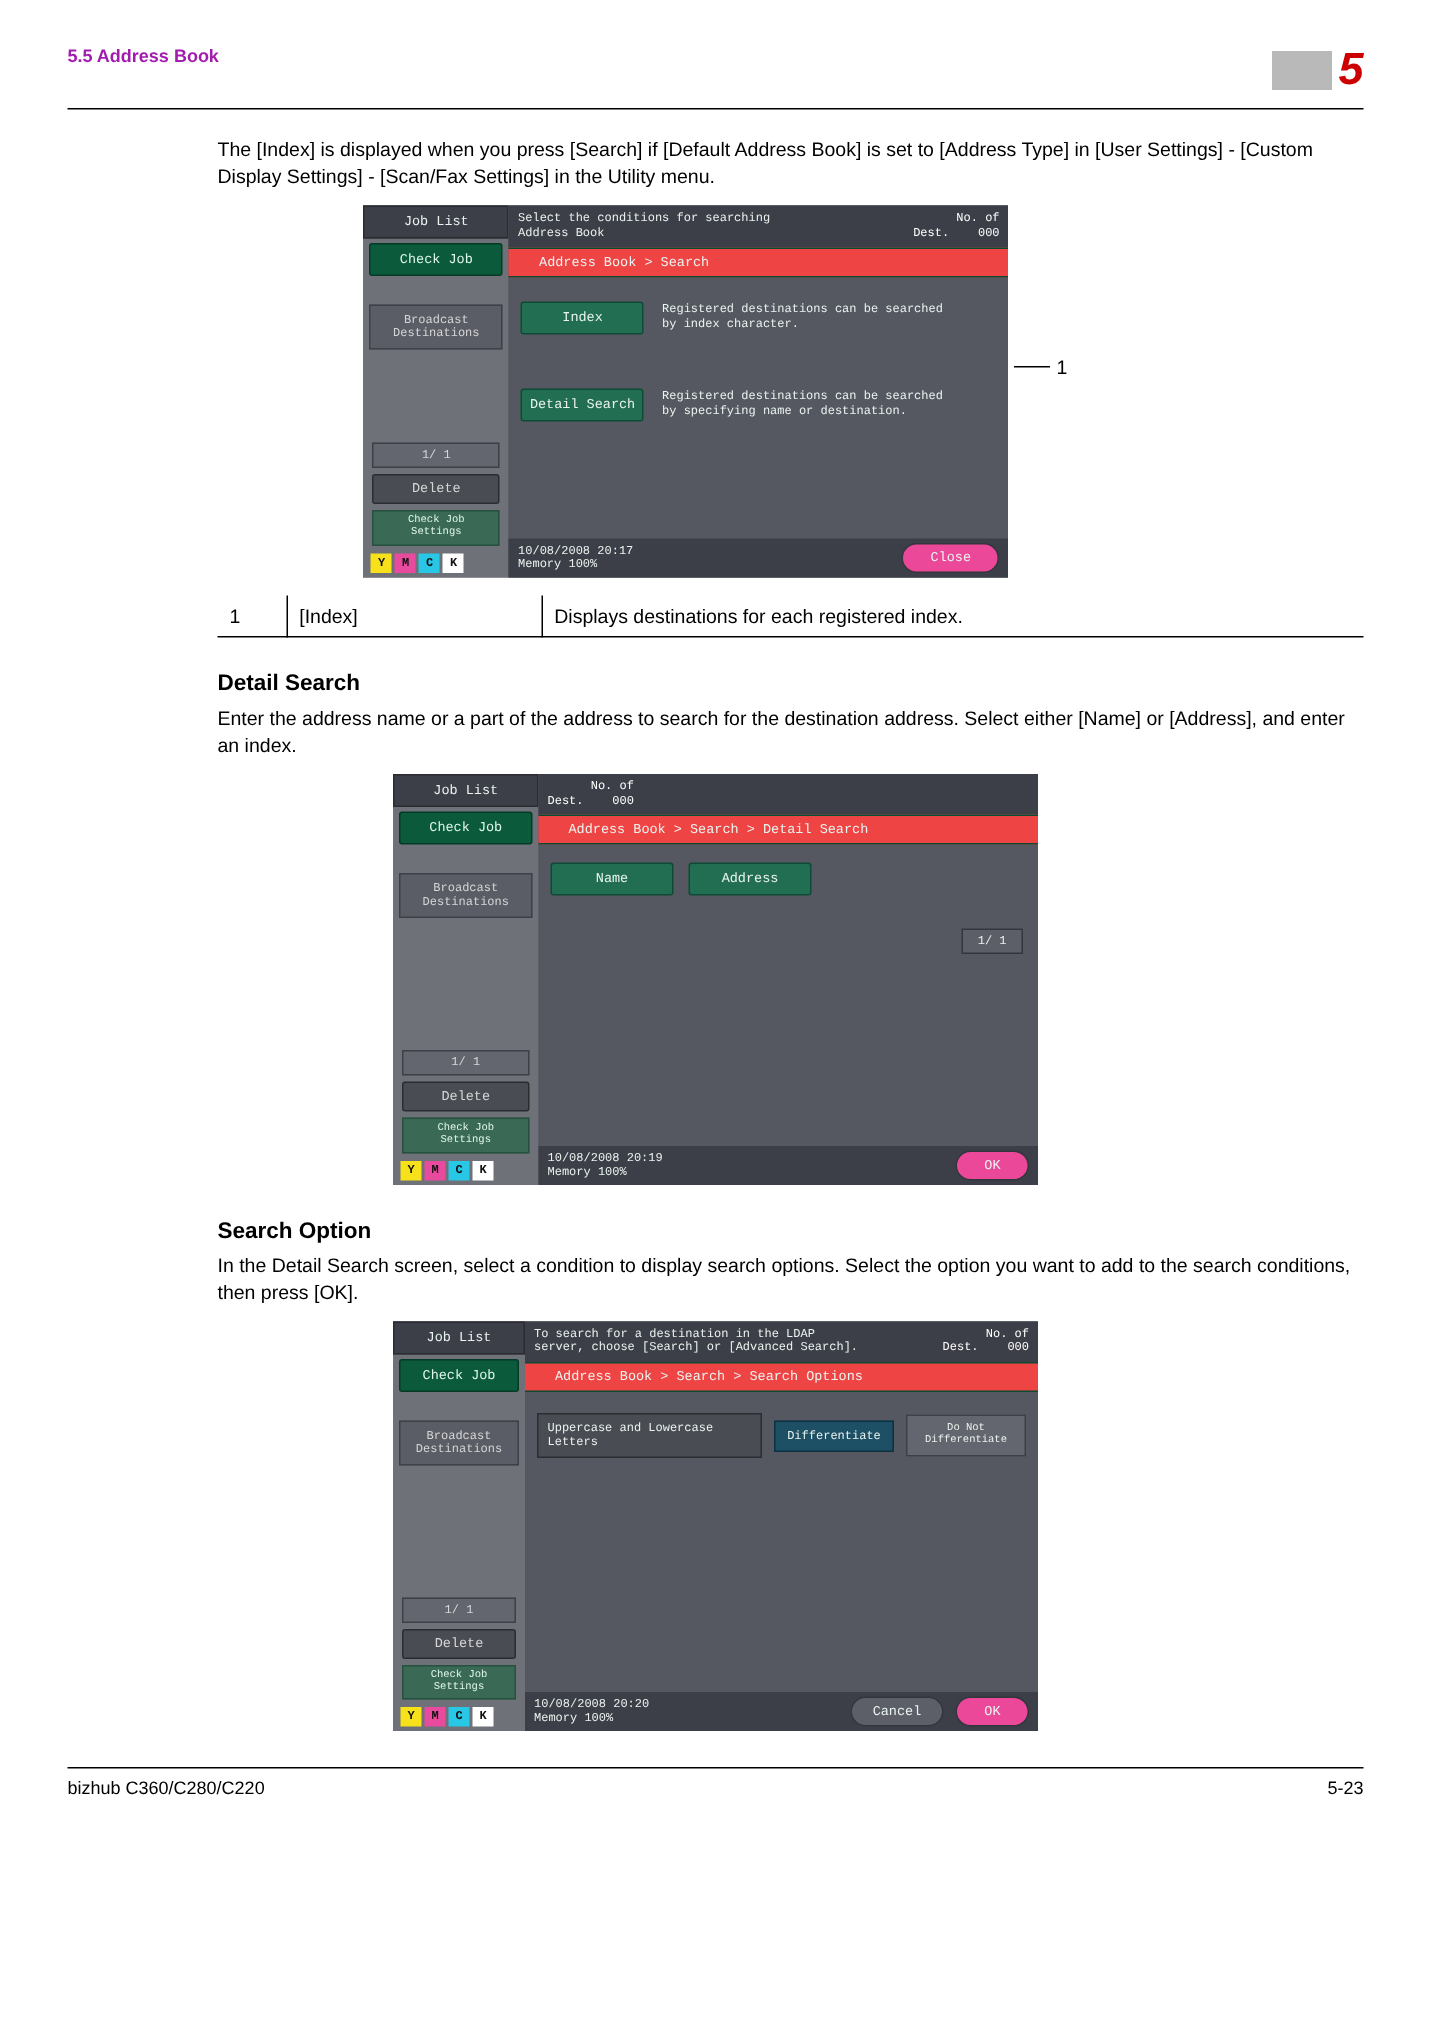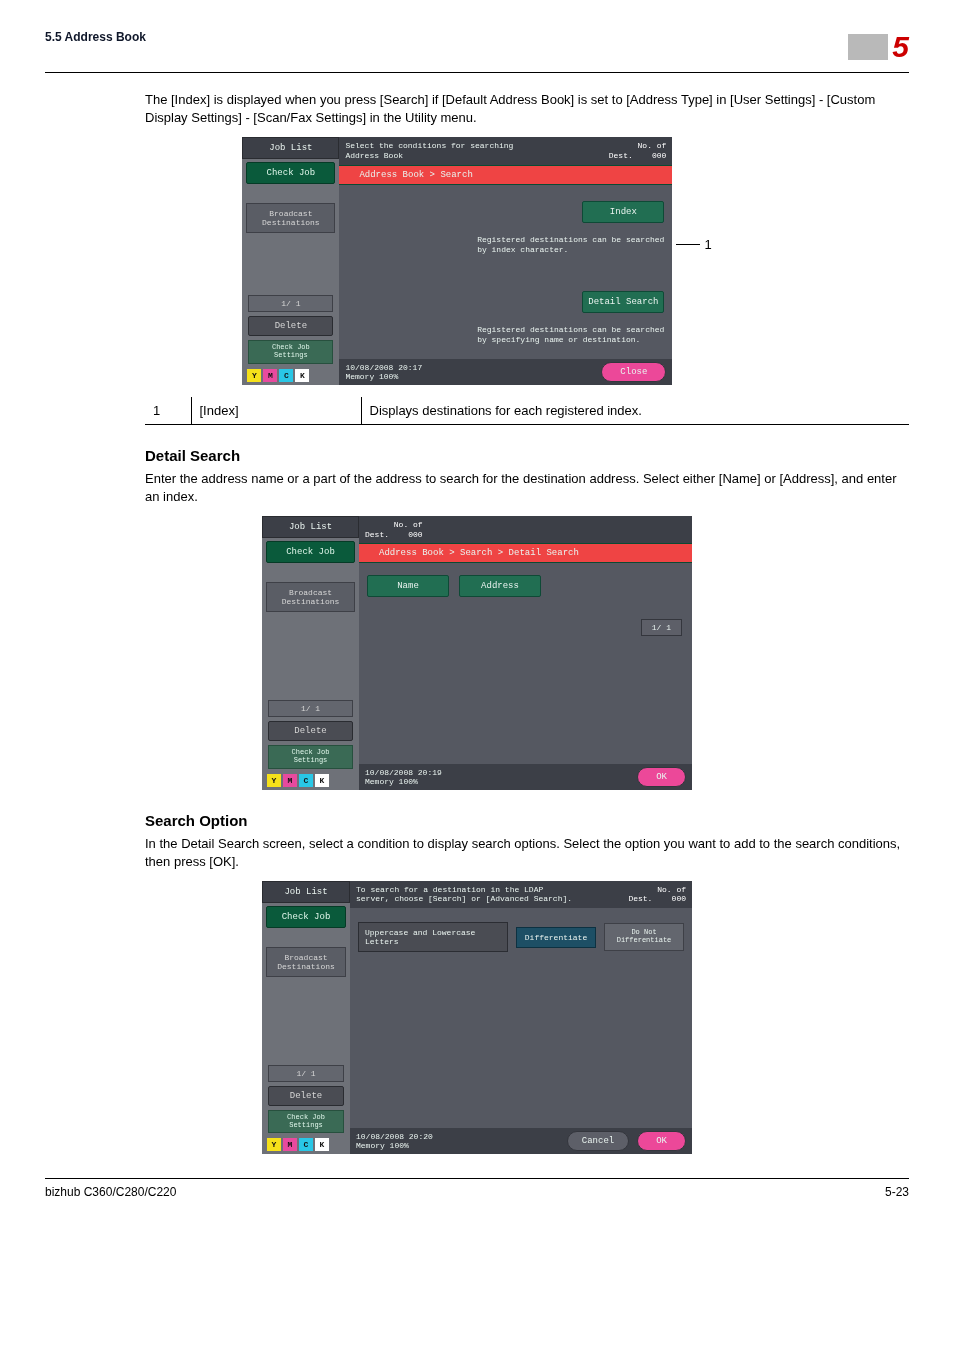--- a/index.html
+++ b/index.html
@@ -1,18 +1,18 @@
 <!DOCTYPE html>
 <html><head>
 <meta charset="utf-8">
 <style>
   * { margin:0; padding:0; box-sizing:border-box; }
   body { font-family:Arial,Helvetica,sans-serif; font-size:13px; color:#000; background:#fff; width:954px; margin:0 auto; padding:30px 45px 40px; }
   .page-header { display:flex; justify-content:space-between; align-items:flex-start; margin-bottom:8px; }
-  .section-id { font-size:12px; font-weight:bold; color:#0f172a; }
+  .section-id { font-size:12px; font-weight:bold; color:#a21caf; }
   .chapter-num { display:flex; align-items:center; }
   .chapter-bar { width:40px; height:26px; background:#b9b9b9; margin-right:4px; }
   .chapter-n { font-size:30px; font-style:italic; font-weight:bold; color:#c00; }
   .hr-top { border:0; border-top:1px solid #000; margin-bottom:18px; }
   .intro, p.body-text { font-size:13px; line-height:1.4; margin:0 0 10px 100px; }
   .h2 { font-size:15px; font-weight:bold; margin:22px 0 6px 100px; }
   .screens-wrap { display:flex; justify-content:center; margin:8px 0 12px; }
   .screen-assembly { display:flex; align-items:flex-start; }
   .callout { display:flex; align-items:center; margin-left:4px; margin-top:100px; font-size:13px; }
   .callout-line { width:24px; height:1px; background:#000; }
@@ -29,21 +29,21 @@
   .left-chk { background:#3a6a55; color:#dff6ea; text-align:center; padding:3px 2px; margin:2px 6px; border:1px solid #27503e; font-size:7px; line-height:1.1; }
   .left-ymck { display:flex; gap:2px; padding:3px 5px; }
   .ymck { width:14px; height:13px; display:flex; align-items:center; justify-content:center; font-size:8px; font-weight:bold; color:#111; }
   .y{background:#f6e11a;} .m{background:#e84a9e;} .c{background:#29c7e6;} .k{background:#fff;}
 
   .dev-right { flex:1; display:flex; flex-direction:column; background:#555861; }
   .hdr { display:flex; justify-content:space-between; padding:4px 6px; background:#3c3f47; font-size:8px; line-height:1.2; }
   .nodest { color:#fff; font-size:8px; text-align:right; }
   .crumb-bar { background:#ef4444; color:#e9f3ef; padding:4px 20px; font-size:9px; border-top:1px solid #0b4a33; border-bottom:1px solid #0b4a33; }
   .dev-body { flex:1; padding:6px 8px 4px; display:flex; flex-direction:column; }
-  .info-row { display:flex; align-items:flex-end; gap:12px; margin:10px 0 30px;flex-direction:column; }
+  .info-row { display:flex; align-items:center; gap:12px; margin:10px 0 30px; }
   .info-txt { font-size:8px; line-height:1.25; color:#e9f3ef; }
   .btn-teal { background:#216e52; color:#e9f3ef; text-align:center; padding:5px 4px; border:1px solid #0e4a36; border-radius:2px; font-size:9px; min-width:82px; }
   .dev-foot { display:flex; justify-content:space-between; align-items:center; background:#3c3f47; padding:3px 6px; font-size:8px; }
   .btn-close, .btn-ok { background:#ec4899; border:1px solid #34363d; border-radius:12px; padding:4px 18px; font-size:9px; }
   .btn-cancel { background:#5d5f68; border:1px solid #34363d; border-radius:12px; padding:4px 14px; font-size:9px; }
   .foot-btns { display:flex; gap:8px; }
 
   
   table.item-table { width:calc(100% - 100px); margin-left:100px; border-collapse:collapse; font-size:13px; }
   table.item-table th, table.item-table td { text-align:left; padding:6px 8px; border-bottom:1px solid #000; }
@@ -228,20 +228,21 @@
       <div class="hdr">
         <div style="white-space:pre-line">To search for a destination in the LDAP
 server, choose [Search] or [Advanced Search].</div>
         <div class="nodest">
           <span style="white-space:pre-line">No. of
 Dest.</span>
           &nbsp;&nbsp;
           <span>000</span>
         </div>
       </div>
+      <div class="crumb-bar">Address Book &gt; Search &gt; Search Options</div>
       <div class="dev-body">
         <div class="opt-row">
           <div class="opt-label">Uppercase and Lowercase Letters</div>
           <div class="opt-sel">Differentiate</div>
           <div class="opt-unsel" style="white-space:pre-line">Do Not
 Differentiate</div>
         </div>
       </div>
       <div class="dev-foot">
         <div>

